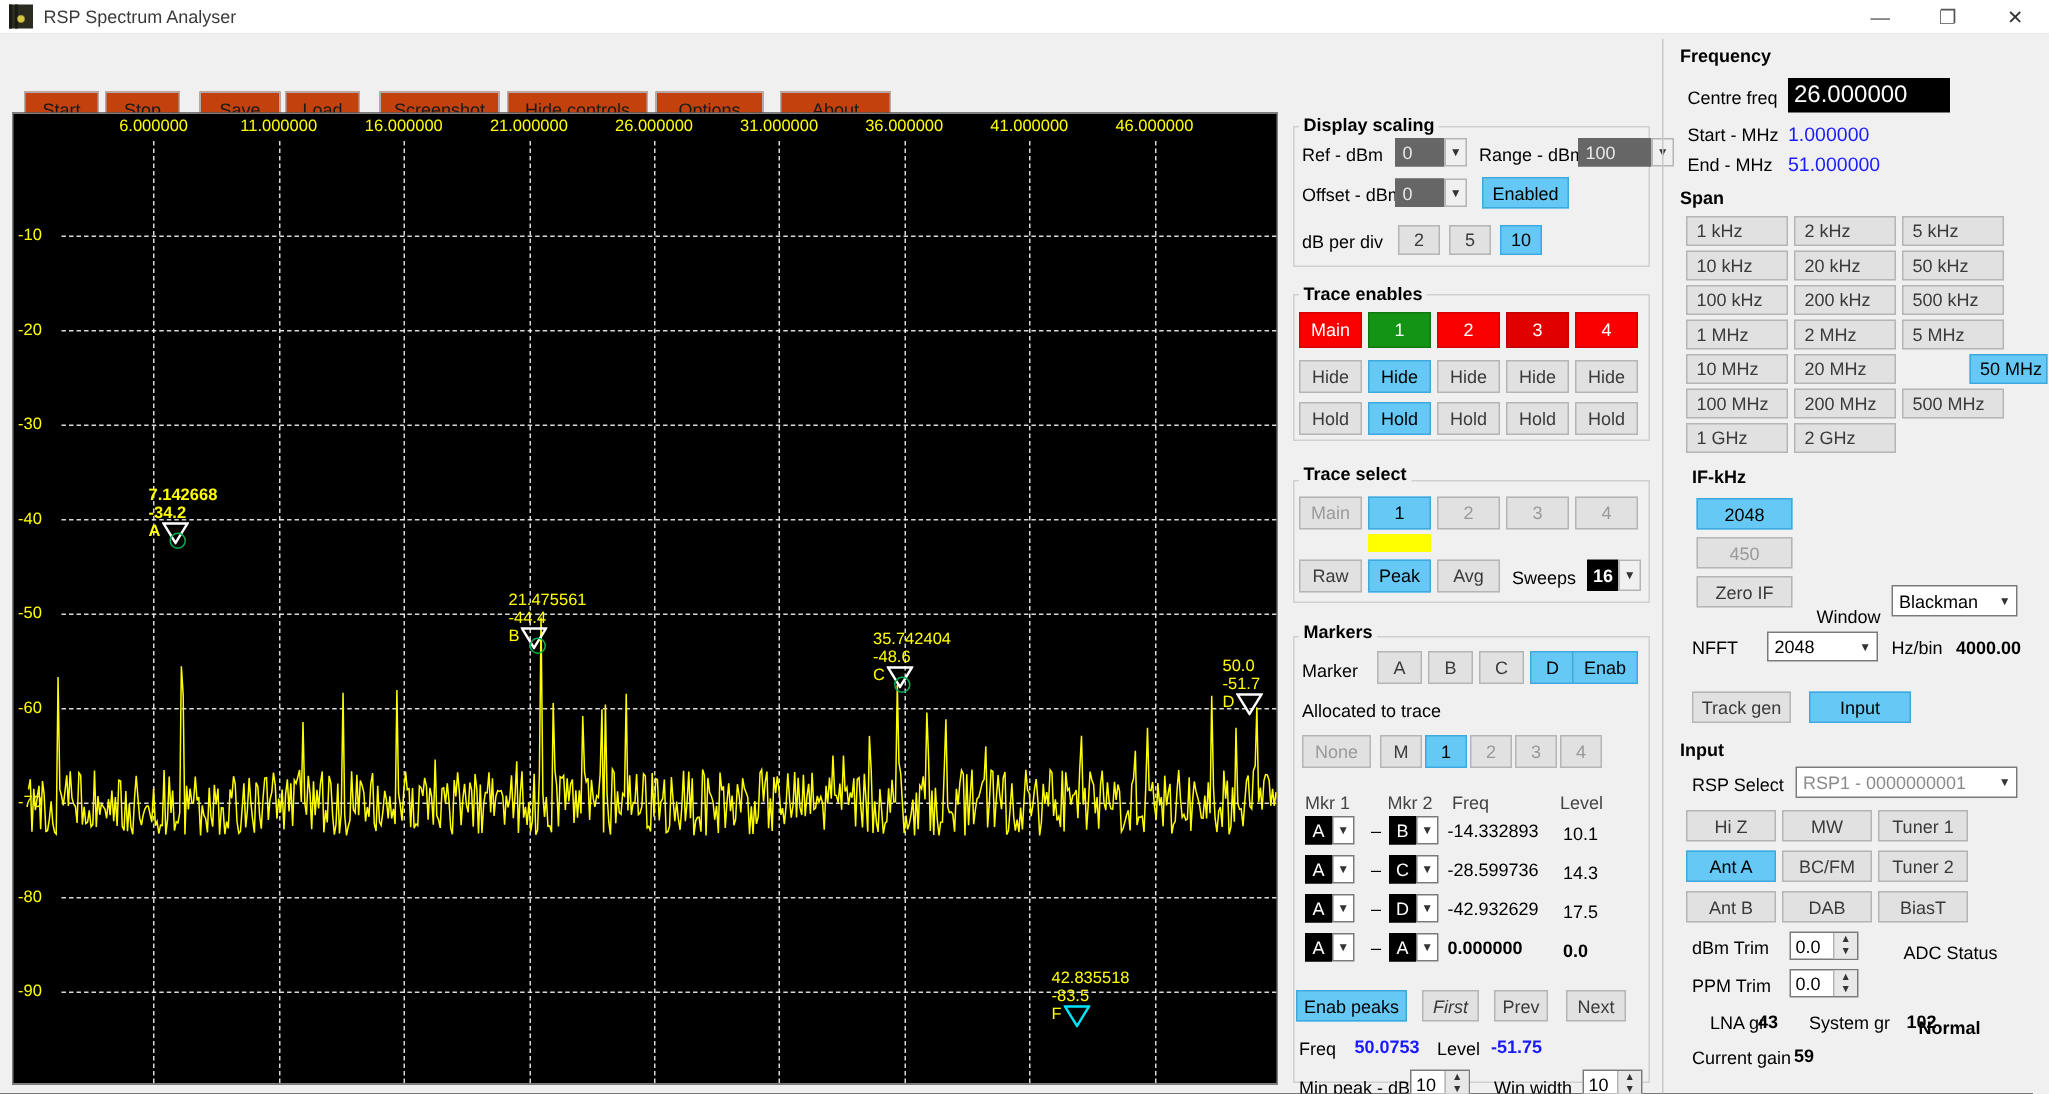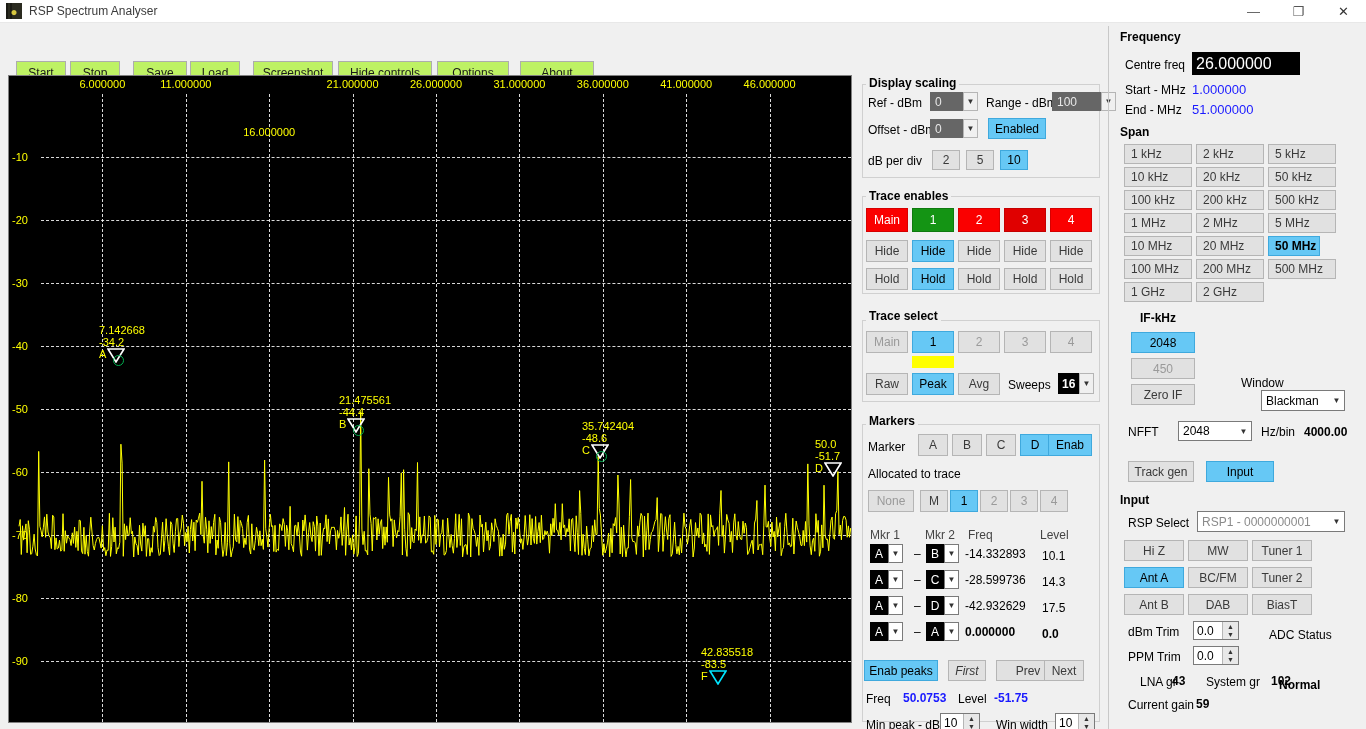--- a/index.html
+++ b/index.html
@@ -38,21 +38,21 @@
   .wbtn.close-btn { color:#333; }
   .wbtn:last-child { margin-right:0; }
 
   
   #toolbar {
     position:absolute; top:23px; left:0; width:100%; height:50px;
     background:#f0f0f0;
   }
   .tbtn {
     position:absolute; top:38px; height:24px;
-    background:#bef264; border:1px solid #adadad;
+    background:#c2410c; border:1px solid #adadad;
     color:#1a1a1a; font-size:12px;
     display:flex; align-items:center; justify-content:center;
   }
 
   
   #plot-wrap {
     position:absolute; left:8px; top:75px;
     width:844px; height:648px;
     background:#000; border:1px solid #808080;
     overflow:hidden;
@@ -213,21 +213,21 @@
     <div class="tbtn" style="left: 520px; width: 74px;">About</div>
   </div>
 
 <div id="plot-wrap">
   <div id="plot-canvas">
       <div class="vgrid" style="left: 93.4px;"></div>
       <div class="xlab" style="left: 93.4px;">6.000000</div>
       <div class="vgrid" style="left: 176.8px;"></div>
       <div class="xlab" style="left: 176.8px;">11.000000</div>
       <div class="vgrid" style="left: 260.2px;"></div>
-      <div class="xlab" style="left: 260.2px; margin-top: 48px;">16.000000</div>
+      <div class="xlab" style="left: 260.2px;">16.000000</div>
       <div class="vgrid" style="left: 343.6px;"></div>
       <div class="xlab" style="left: 343.6px;">21.000000</div>
       <div class="vgrid" style="left: 427px;"></div>
       <div class="xlab" style="left: 427px;">26.000000</div>
       <div class="vgrid" style="left: 510.4px;"></div>
       <div class="xlab" style="left: 510.4px;">31.000000</div>
       <div class="vgrid" style="left: 593.8px;"></div>
       <div class="xlab" style="left: 593.8px;">36.000000</div>
       <div class="vgrid" style="left: 677.2px;"></div>
       <div class="xlab" style="left: 677.2px;">41.000000</div>
@@ -247,21 +247,21 @@
       <div class="ylab" style="top: 396px;">-60</div>
       <div class="hgrid" style="top: 459px; left: 32px;"></div>
       <div class="ylab" style="top: 459px;">-70</div>
       <div class="hgrid" style="top: 522px; left: 32px;"></div>
       <div class="ylab" style="top: 522px;">-80</div>
       <div class="hgrid" style="top: 585px; left: 32px;"></div>
       <div class="ylab" style="top: 585px;">-90</div>
       <svg width="844" height="648" style="position: absolute; left: 0px; top: 0px;">
         <polyline points="10.0,450.3 11.2,443.5 12.3,478.5 13.5,449.8 14.6,464.1 15.8,455.7 17.0,447.9 18.1,476.8 19.3,444.7 20.4,453.2 21.6,478.3 22.7,477.8 23.9,470.2 25.1,458.2 26.2,473.0 27.4,478.8 28.5,480.0 29.7,375.4 30.9,450.3 32.0,454.5 33.2,460.9 34.3,451.8 35.5,440.9 36.6,461.3 37.8,438.2 39.0,456.0 40.1,459.9 41.3,461.7 42.4,472.6 43.6,439.2 44.8,440.9 45.9,473.7 47.1,461.9 48.2,473.0 49.4,472.0 50.5,464.2 51.7,475.2 52.9,473.7 54.0,437.7 55.2,475.3 56.3,454.7 57.5,467.2 58.6,459.9 59.8,461.8 61.0,463.5 62.1,469.5 63.3,456.8 64.4,467.4 65.6,451.1 66.8,471.4 67.9,455.3 69.1,474.6 70.2,444.1 71.4,444.7 72.5,474.9 73.7,477.6 74.9,451.3 76.0,478.2 77.2,459.5 78.3,475.4 79.5,480.2 80.7,455.8 81.8,441.2 83.0,456.1 84.1,469.4 85.3,474.0 86.4,467.6 87.6,463.4 88.8,461.4 89.9,461.5 91.1,467.1 92.2,472.1 93.4,449.7 94.6,474.5 95.7,471.6 96.9,479.7 98.0,474.1 99.2,474.3 100.4,437.3 101.5,480.4 102.7,470.3 103.8,441.7 105.0,466.0 106.1,451.1 107.3,477.8 108.5,471.8 109.6,472.6 110.8,466.2 111.9,368.2 113.1,387.1 114.3,480.3 115.4,447.8 116.6,463.6 117.7,449.8 118.9,458.9 120.0,459.4 121.2,441.7 122.4,457.7 123.5,455.3 124.7,481.0 125.8,461.0 127.0,467.8 128.1,469.6 129.3,478.9 130.5,449.2 131.6,468.0 132.8,475.1 133.9,447.2 135.1,460.3 136.3,449.7 137.4,480.4 138.6,462.6 139.7,462.7 140.9,480.1 142.1,471.7 143.2,476.3 144.4,450.3 145.5,456.2 146.7,441.5 147.8,446.5 149.0,471.6 150.2,479.5 151.3,478.3 152.5,462.2 153.6,446.2 154.8,475.7 155.9,464.4 157.1,442.7 158.3,459.6 159.4,470.3 160.6,479.1 161.7,445.7 162.9,448.5 164.1,467.8 165.2,476.5 166.4,455.7 167.5,442.7 168.7,442.5 169.9,470.6 171.0,456.9 172.2,452.2 173.3,439.0 174.5,447.4 175.6,469.8 176.8,456.4 178.0,465.6 179.1,450.3 180.3,477.0 181.4,453.4 182.6,443.6 183.7,464.9 184.9,446.2 186.1,474.7 187.2,444.0 188.4,446.3 189.5,442.2 190.7,437.2 191.9,458.6 193.0,405.3 194.2,459.5 195.3,467.2 196.5,441.2 197.7,453.2 198.8,476.8 200.0,444.8 201.1,467.4 202.3,450.6 203.4,462.9 204.6,446.5 205.8,438.3 206.9,478.9 208.1,464.0 209.2,472.3 210.4,441.2 211.6,446.3 212.7,466.9 213.9,480.5 215.0,473.6 216.2,446.4 217.3,479.6 218.5,466.3 219.7,385.9 220.8,467.3 222.0,480.9 223.1,475.2 224.3,470.8 225.4,438.2 226.6,463.8 227.8,465.8 228.9,440.6 230.1,467.5 231.2,444.4 232.4,447.5 233.6,452.5 234.7,471.6 235.9,462.1 237.0,468.5 238.2,446.5 239.4,439.4 240.5,473.1 241.7,478.0 242.8,447.8 244.0,471.8 245.1,474.2 246.3,464.7 247.5,451.2 248.6,457.1 249.8,469.7 250.9,454.8 252.1,469.7 253.3,463.2 254.4,473.4 255.6,384.0 256.7,452.8 257.9,461.1 259.0,471.1 260.2,451.4 261.4,438.4 262.5,450.5 263.7,449.8 264.8,475.5 266.0,449.3 267.1,476.1 268.3,473.3 269.5,474.4 270.6,448.0 271.8,449.2 272.9,454.6 274.1,442.6 275.3,448.3 276.4,470.4 277.6,449.2 278.7,454.8 279.9,473.8 281.1,430.3 282.2,467.7 283.4,470.7 284.5,475.9 285.7,449.7 286.8,449.2 288.0,459.6 289.2,446.2 290.3,457.6 291.5,476.1 292.6,480.2 293.8,444.0 294.9,454.9 296.1,438.9 297.3,453.0 298.4,474.1 299.6,456.4 300.7,446.5 301.9,460.3 303.1,465.6 304.2,445.7 305.4,450.6 306.5,475.1 307.7,440.0 308.9,450.2 310.0,479.7 311.2,447.0 312.3,479.3 313.5,459.8 314.6,452.3 315.8,452.6 317.0,438.8 318.1,465.6 319.3,442.9 320.4,467.9 321.6,454.8 322.8,451.0 323.9,451.6 325.1,451.0 326.2,454.7 327.4,473.8 328.5,454.4 329.7,462.3 330.9,456.2 332.0,440.9 333.2,469.4 334.3,455.5 335.5,431.5 336.6,479.3 337.8,453.9 339.0,438.2 340.1,469.1 341.3,461.9 342.4,473.9 343.6,458.9 344.8,478.2 345.9,471.1 347.1,439.9 348.2,480.5 349.4,477.4 350.6,439.9 351.7,335.6 352.9,453.1 354.0,468.6 355.2,455.3 356.3,474.9 357.5,474.6 358.7,478.9 359.8,392.7 361.0,438.2 362.1,447.5 363.3,475.0 364.4,441.8 365.6,442.8 366.8,441.0 367.9,464.0 369.1,442.8 370.2,458.3 371.4,446.8 372.6,443.6 373.7,472.6 374.9,450.8 376.0,469.2 377.2,450.9 378.3,466.3 379.5,401.4 380.7,438.9 381.8,445.2 383.0,442.8 384.1,470.6 385.3,443.9 386.5,456.1 387.6,461.9 388.8,454.5 389.9,455.7 391.1,440.3 392.3,396.8 393.4,479.0 394.6,393.7 395.7,453.4 396.9,472.3 398.0,480.4 399.2,436.7 400.4,439.0 401.5,472.8 402.7,451.6 403.8,465.6 405.0,466.8 406.1,453.0 407.3,454.6 408.5,386.5 409.6,464.3 410.8,440.9 411.9,467.2 413.1,459.0 414.3,459.2 415.4,440.0 416.6,467.1 417.7,466.1 418.9,461.6 420.0,439.9 421.2,441.3 422.4,475.9 423.5,474.9 424.7,478.3 425.8,439.4 427.0,468.4 428.2,443.0 429.3,443.7 430.5,470.9 431.6,458.5 432.8,456.5 433.9,443.7 435.1,479.1 436.3,478.3 437.4,474.6 438.6,442.1 439.7,457.2 440.9,471.5 442.1,458.4 443.2,469.6 444.4,477.2 445.5,462.5 446.7,437.8 447.9,471.5 449.0,459.7 450.2,438.3 451.3,469.5 452.5,442.8 453.6,480.9 454.8,471.2 456.0,468.9 457.1,468.7 458.3,478.5 459.4,437.0 460.6,440.9 461.7,481.0 462.9,442.6 464.1,452.4 465.2,454.6 466.4,458.8 467.5,470.4 468.7,461.2 469.9,479.4 471.0,439.0 472.2,450.9 473.3,448.2 474.5,476.0 475.7,458.2 476.8,446.2 478.0,464.8 479.1,454.4 480.3,474.2 481.4,470.3 482.6,446.8 483.8,454.4 484.9,465.6 486.1,442.8 487.2,449.3 488.4,452.3 489.5,455.4 490.7,480.2 491.9,461.5 493.0,480.0 494.2,458.1 495.3,473.3 496.5,468.2 497.7,439.2 498.8,437.1 500.0,458.4 501.1,445.4 502.3,438.4 503.4,476.1 504.6,456.2 505.8,478.0 506.9,442.0 508.1,452.7 509.2,441.5 510.4,450.9 511.6,467.2 512.7,462.8 513.9,473.4 515.0,461.9 516.2,439.5 517.4,457.2 518.5,469.1 519.7,461.0 520.8,438.7 522.0,469.0 523.1,442.6 524.3,462.2 525.5,467.3 526.6,440.5 527.8,468.1 528.9,455.4 530.1,446.5 531.3,466.7 532.4,439.2 533.6,463.7 534.7,462.8 535.9,454.6 537.0,458.9 538.2,455.1 539.4,459.3 540.5,477.2 541.7,447.8 542.8,459.8 544.0,442.3 545.2,456.5 546.3,427.7 547.5,453.9 548.6,454.3 549.8,459.1 550.9,446.3 552.1,463.9 553.3,427.7 554.4,451.6 555.6,448.9 556.7,460.6 557.9,452.4 559.0,455.8 560.2,442.8 561.4,475.0 562.5,443.6 563.7,442.4 564.8,460.8 566.0,475.7 567.2,439.8 568.3,456.6 569.5,478.5 570.6,414.6 571.8,437.6 573.0,479.3 574.1,458.2 575.3,472.5 576.4,478.6 577.6,450.1 578.7,463.3 579.9,479.8 581.1,472.7 582.2,471.8 583.4,449.6 584.5,465.8 585.7,443.8 586.9,458.7 588.0,458.4 589.2,380.5 590.3,432.5 591.5,439.9 592.6,459.4 593.8,479.3 595.0,467.7 596.1,476.9 597.3,472.8 598.4,466.9 599.6,457.0 600.7,480.9 601.9,452.4 603.1,476.8 604.2,447.7 605.4,449.9 606.5,441.6 607.7,456.9 608.9,399.0 610.0,428.0 611.2,478.0 612.3,451.1 613.5,480.7 614.6,449.2 615.8,470.1 617.0,480.9 618.1,472.1 619.3,472.0 620.4,440.3 621.6,403.5 622.8,461.8 623.9,465.7 625.1,465.3 626.2,466.9 627.4,478.4 628.6,449.9 629.7,460.4 630.9,446.2 632.0,437.4 633.2,440.0 634.3,481.0 635.5,440.1 636.7,474.1 637.8,454.8 639.0,437.1 640.1,473.5 641.3,463.5 642.4,456.4 643.6,455.3 644.8,450.2 645.9,445.6 647.1,443.5 648.2,421.6 649.4,475.6 650.6,458.3 651.7,437.5 652.9,438.3 654.0,475.4 655.2,456.6 656.4,440.7 657.5,454.0 658.7,463.5 659.8,442.6 661.0,438.7 662.1,480.4 663.3,477.8 664.5,462.2 665.6,446.2 666.8,468.5 667.9,477.8 669.1,470.4 670.3,478.8 671.4,462.4 672.6,477.0 673.7,457.6 674.9,437.2 676.0,450.5 677.2,453.0 678.4,468.2 679.5,461.4 680.7,449.9 681.8,443.4 683.0,458.8 684.1,481.0 685.3,472.0 686.5,446.6 687.6,460.0 688.8,452.0 689.9,461.6 691.1,437.2 692.3,439.1 693.4,467.9 694.6,456.9 695.7,471.0 696.9,468.3 698.0,475.4 699.2,437.9 700.4,478.4 701.5,438.9 702.7,450.9 703.8,449.6 705.0,460.4 706.2,454.3 707.3,453.5 708.5,450.7 709.6,469.4 710.8,437.2 712.0,414.5 713.1,460.4 714.3,449.3 715.4,477.1 716.6,458.8 717.7,438.4 718.9,444.0 720.1,447.3 721.2,466.1 722.4,455.4 723.5,476.5 724.7,446.9 725.8,437.8 727.0,459.1 728.2,464.1 729.3,445.6 730.5,459.2 731.6,463.1 732.8,463.5 734.0,445.2 735.1,457.3 736.3,447.0 737.4,451.5 738.6,478.5 739.8,476.2 740.9,472.0 742.1,467.2 743.2,464.2 744.4,477.7 745.5,447.0 746.7,443.1 747.9,424.5 749.0,474.0 750.2,468.7 751.3,468.8 752.5,468.1 753.7,478.7 754.8,449.9 756.0,409.1 757.1,450.8 758.3,451.1 759.4,445.3 760.6,460.9 761.8,470.3 762.9,446.1 764.1,461.0 765.2,455.4 766.4,474.9 767.5,441.1 768.7,460.9 769.9,452.2 771.0,446.6 772.2,479.7 773.3,473.6 774.5,471.5 775.7,450.7 776.8,437.3 778.0,456.7 779.1,468.9 780.3,466.9 781.5,470.7 782.6,470.1 783.8,442.2 784.9,478.0 786.1,457.1 787.2,445.0 788.4,451.8 789.6,456.1 790.7,460.7 791.9,469.3 793.0,469.5 794.2,454.4 795.4,469.7 796.5,445.5 797.7,466.1 798.8,387.9 800.0,449.1 801.1,469.8 802.3,478.7 803.5,464.7 804.6,462.1 805.8,475.3 806.9,437.7 808.1,456.4 809.2,444.4 810.4,480.2 811.6,475.2 812.7,448.9 813.9,471.8 815.0,409.2 816.2,459.8 817.4,463.6 818.5,463.2 819.7,474.8 820.8,459.1 822.0,444.3 823.1,441.0 824.3,461.7 825.5,463.3 826.6,437.7 827.8,434.5 828.9,395.5 830.1,458.7 831.3,449.0 832.4,463.8 833.6,444.5 834.7,440.4 835.9,440.6 837.1,444.2 838.2,461.2 839.4,449.9 840.5,461.3 841.7,452.1 842.8,457.5 844.0,469.6" fill="none" stroke="#ffff00" stroke-width="1"></polyline>
       </svg>
-      <div class="marker" style="left: 90px; top: 248px; color: rgb(255, 255, 0);">
+      <div class="marker" style="left: 90px; top: 248px; color: rgb(255, 255, 0); font-weight: bold;">
         <span class="mk-freq">7.142668</span>
         <span class="mk-lvl">-34.2</span>
         <div class="mk-row" style="position: relative;">
           <span class="mk-id">A</span>
           <span class="tri hollow">
             <svg width="18" height="15" viewBox="0 0 18 15">
               <polygon points="1,1 17,1 9,14" fill="none" stroke="#ffffff" stroke-width="1.6"></polygon>
             </svg>
           </span>
           <span class="mk-circle" style="left: 14px; top: 7px;"></span>
@@ -452,21 +452,21 @@
     <div class="mkr-combo" style="left: 926px; top: 622px;">
       <div class="mv">A</div>
       <div class="ma">▼</div>
     </div>
     <div class="num" style="left: 965px; top: 625px; font-weight: bold;">0.000000</div>
     <div class="num" style="left: 1042px; top: 627px; font-weight: bold;">0.0</div>
   </div>
 
 <div class="btn sel" style="left:864px; top:660px; width:74px; height:21px;">Enab peaks</div>
 <div class="btn" style="left:948px; top:660px; width:38px; height:21px;font-style:italic;">First</div>
-<div class="btn" style="left:996px; top:660px; width:64px; height:21px;">Prev</div>
+<div class="btn" style="left:996px; top:660px; width:36px; height:21px;">Prev</div>
 <div class="btn" style="left:1044px; top:660px; width:40px; height:21px;">Next</div>
 
 <div class="lbl" style="left:866px; top:692px;">Freq</div>
 <div class="valblue sm" style="left:903px; top:691px;">50.0753</div>
 <div class="lbl" style="left:958px; top:692px;">Level</div>
 <div class="valblue sm" style="left:994px; top:691px;">-51.75</div>
 
 <div class="lbl" style="left:866px; top:718px;">Min peak - dB</div>
 <div class="spin" style="left:940px; top:713px; width:40px; height:19px;">
   <div class="sval">10</div>
@@ -503,33 +503,33 @@
     <div class="btn" style="left: 1196px; top: 167px; width: 68px; height: 20px; justify-content: flex-start; padding-left: 6px;">20 kHz</div>
     <div class="btn" style="left: 1268px; top: 167px; width: 68px; height: 20px; justify-content: flex-start; padding-left: 6px;">50 kHz</div>
     <div class="btn" style="left: 1124px; top: 190px; width: 68px; height: 20px; justify-content: flex-start; padding-left: 6px;">100 kHz</div>
     <div class="btn" style="left: 1196px; top: 190px; width: 68px; height: 20px; justify-content: flex-start; padding-left: 6px;">200 kHz</div>
     <div class="btn" style="left: 1268px; top: 190px; width: 68px; height: 20px; justify-content: flex-start; padding-left: 6px;">500 kHz</div>
     <div class="btn" style="left: 1124px; top: 213px; width: 68px; height: 20px; justify-content: flex-start; padding-left: 6px;">1 MHz</div>
     <div class="btn" style="left: 1196px; top: 213px; width: 68px; height: 20px; justify-content: flex-start; padding-left: 6px;">2 MHz</div>
     <div class="btn" style="left: 1268px; top: 213px; width: 68px; height: 20px; justify-content: flex-start; padding-left: 6px;">5 MHz</div>
     <div class="btn" style="left: 1124px; top: 236px; width: 68px; height: 20px; justify-content: flex-start; padding-left: 6px;">10 MHz</div>
     <div class="btn" style="left: 1196px; top: 236px; width: 68px; height: 20px; justify-content: flex-start; padding-left: 6px;">20 MHz</div>
-    <div class="btn sel" style="left: 1268px; top: 236px; width: 52px; height: 20px; justify-content: flex-start; padding-left: 6px; font-weight: bold;">50 MHz</div>
+    <div class="btn sel" style="left: 1313px; top: 236px; width: 52px; height: 20px; justify-content: flex-start; padding-left: 6px;">50 MHz</div>
     <div class="btn" style="left: 1124px; top: 259px; width: 68px; height: 20px; justify-content: flex-start; padding-left: 6px;">100 MHz</div>
     <div class="btn" style="left: 1196px; top: 259px; width: 68px; height: 20px; justify-content: flex-start; padding-left: 6px;">200 MHz</div>
     <div class="btn" style="left: 1268px; top: 259px; width: 68px; height: 20px; justify-content: flex-start; padding-left: 6px;">500 MHz</div>
     <div class="btn" style="left: 1124px; top: 282px; width: 68px; height: 20px; justify-content: flex-start; padding-left: 6px;">1 GHz</div>
     <div class="btn" style="left: 1196px; top: 282px; width: 68px; height: 20px; justify-content: flex-start; padding-left: 6px;">2 GHz</div>
   </div>
 
-<div class="group-title" style="left:1128px; top:311px;margin-left:12px;">IF-kHz</div>
+<div class="group-title" style="left:1128px; top:311px;">IF-kHz</div>
 <div class="btn sel" style="left:1131px; top:332px; width:64px; height:21px;">2048</div>
 <div class="btn disabled" style="left:1131px; top:358px; width:64px; height:21px;">450</div>
 <div class="btn" style="left:1131px; top:384px; width:64px; height:21px;">Zero IF</div>
-<div class="lbl" style="left:1211px; top:376px;margin-left:30px;">Window</div>
+<div class="lbl" style="left:1211px; top:404px;">Window</div>
 <div class="combo" style="left:1261px; top:390px; width:84px; height:21px;">
   <div class="cval">Blackman</div>
   <div class="carrow">▼</div>
 </div>
 <div class="lbl" style="left:1128px; top:425px;">NFFT</div>
 <div class="combo" style="left:1178px; top:421px; width:74px; height:20px;">
   <div class="cval">2048</div>
   <div class="carrow">▼</div>
 </div>
 <div class="lbl" style="left:1261px; top:425px;">Hz/bin</div>

